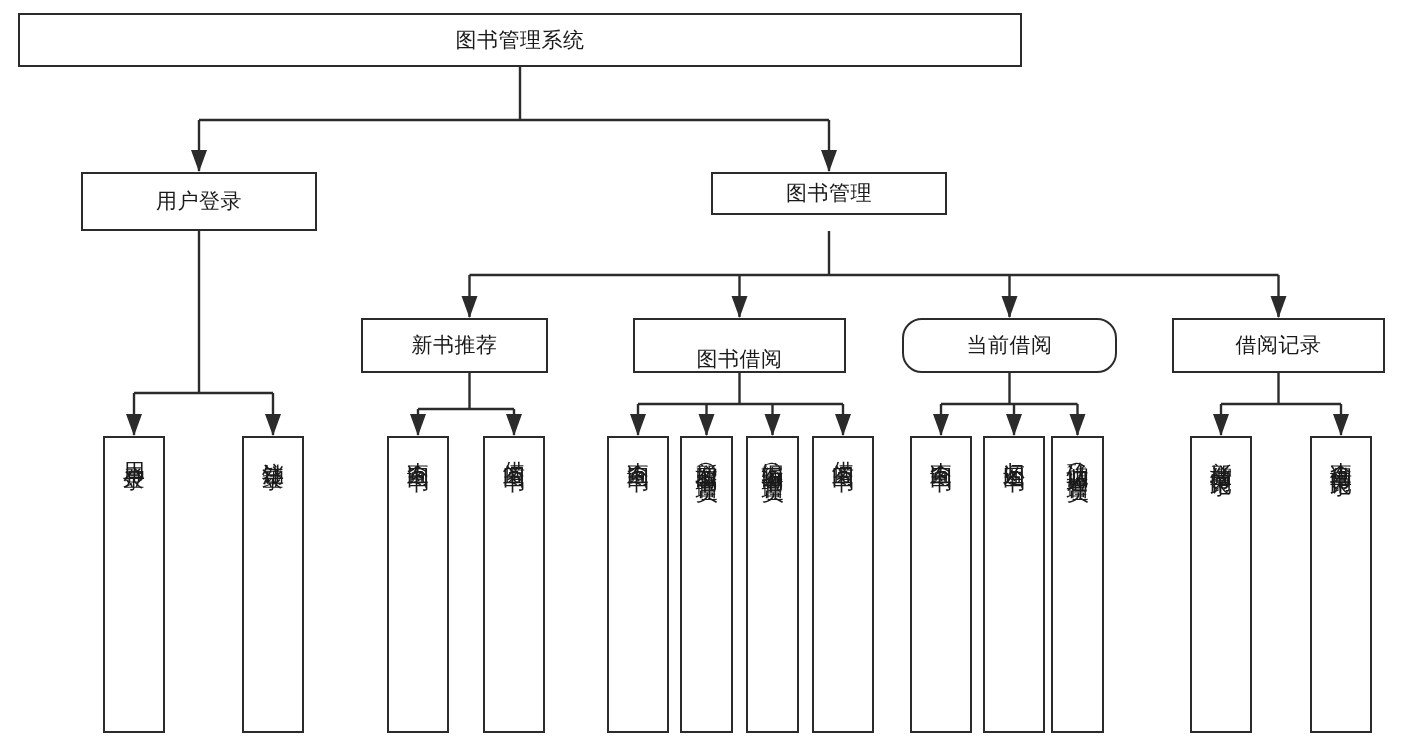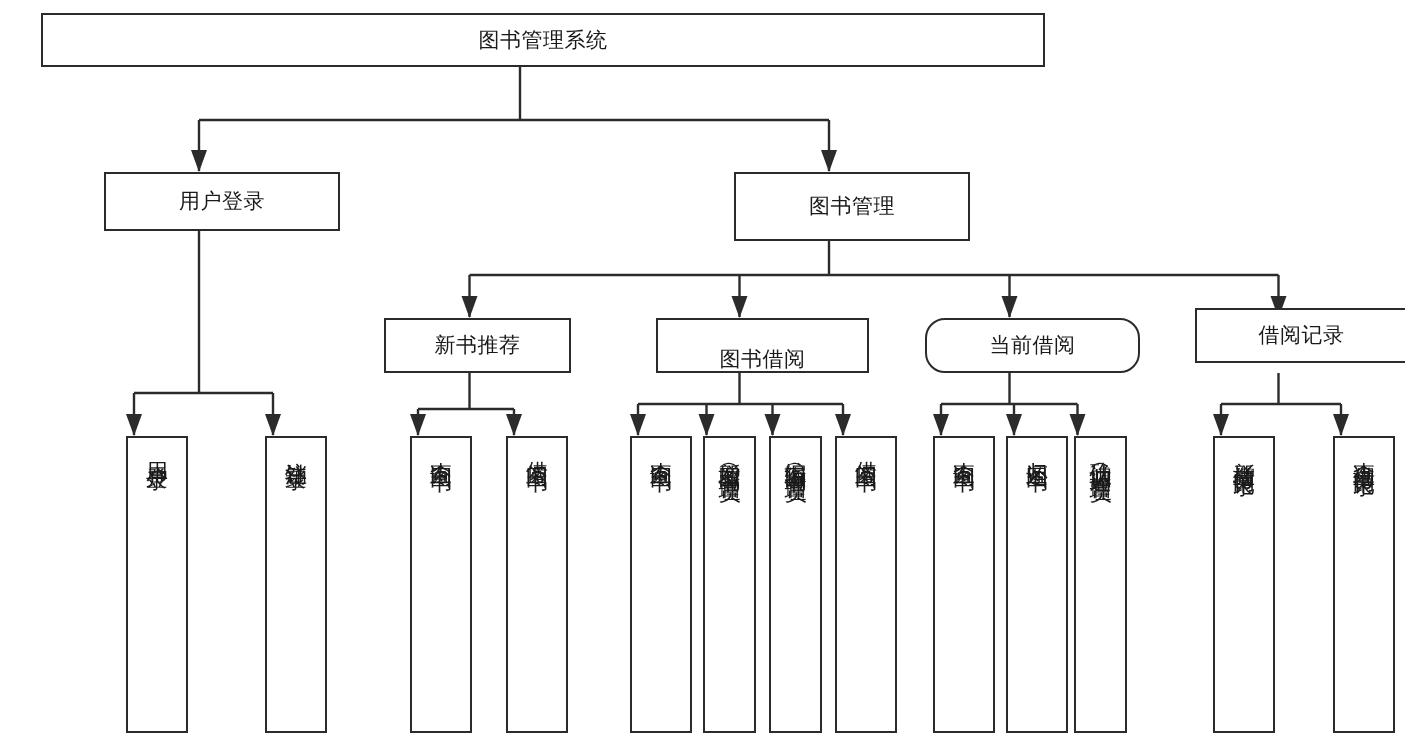--- a/index.html
+++ b/index.html
@@ -28,21 +28,20 @@
   }
   .node {
     position: absolute;
     box-sizing: border-box;
     background: #ffffff;
     border: 2px solid #2b2b2b;
     display: flex;
     align-items: center;
     justify-content: center;
     color: #1a1a1a;
-    margin-left: 23px;
   }
   .node-label {
     font-size: 21px;
     line-height: 1.15;
     letter-spacing: 0.5px;
     white-space: nowrap;
     text-align: center;
   }
   .node.leaf {
     align-items: flex-start;
@@ -129,33 +128,33 @@
         <polygon points="1333,414 1349,414 1341,436"></polygon>
       </g>
   </svg>
   <div id="node-layer">
       <div class="node" style="left: 18px; top: 13px; width: 1004px; height: 54px;">
         <span class="node-label">图书管理系统</span>
       </div>
       <div class="node" style="left: 81px; top: 172px; width: 236px; height: 59px;">
         <span class="node-label">用户登录</span>
       </div>
-      <div class="node" style="left: 711px; top: 172px; width: 236px; height: 69px;">
+      <div class="node" style="left: 711px; top: 172px; width: 236px; height: 43px;">
         <span class="node-label">图书管理</span>
       </div>
       <div class="node" style="left: 361px; top: 318px; width: 187px; height: 55px;">
         <span class="node-label">新书推荐</span>
       </div>
       <div class="node" style="left: 633px; top: 318px; width: 213px; height: 55px; align-items: flex-end;">
         <span class="node-label">图书借阅</span>
       </div>
       <div class="node" style="left: 902px; top: 318px; width: 215px; height: 55px; border-radius: 20px;">
         <span class="node-label">当前借阅</span>
       </div>
-      <div class="node" style="left: 1172px; top: 308px; width: 213px; height: 55px;">
+      <div class="node" style="left: 1172px; top: 318px; width: 213px; height: 55px;">
         <span class="node-label">借阅记录</span>
       </div>
       <div class="node leaf" style="left: 103px; top: 436px; width: 62px; height: 297px;">
         <span class="node-label">用户登录</span>
       </div>
       <div class="node leaf" style="left: 242px; top: 436px; width: 62px; height: 297px;">
         <span class="node-label">注销登录</span>
       </div>
       <div class="node leaf" style="left: 387px; top: 436px; width: 62px; height: 297px;">
         <span class="node-label">查询图书</span>

